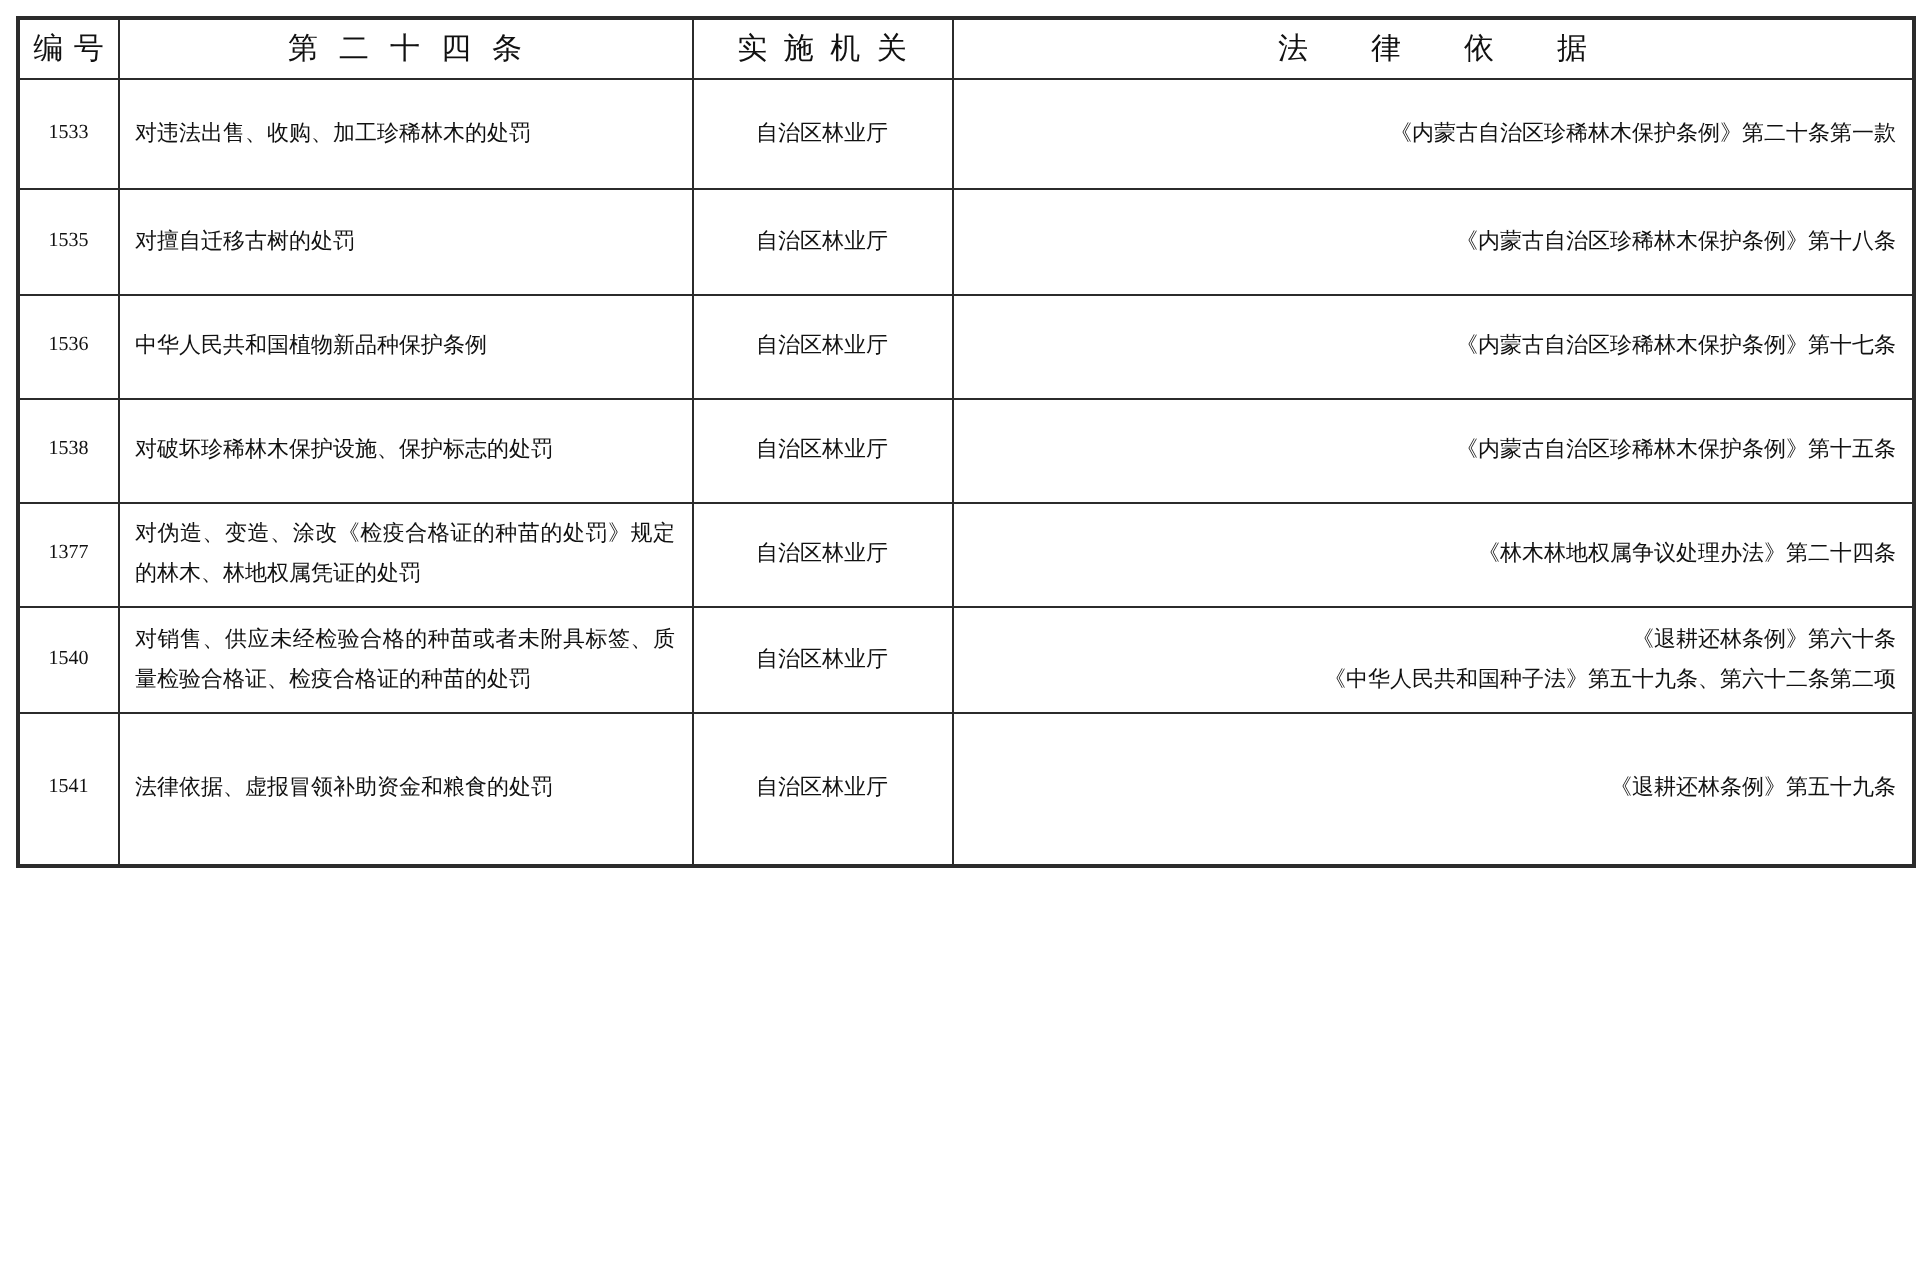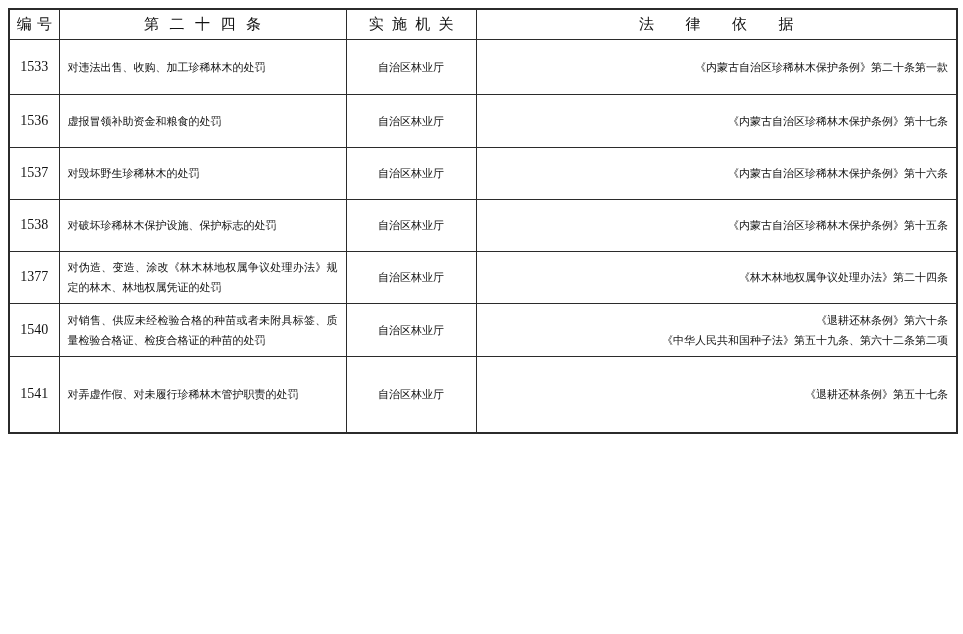--- a/index.html
+++ b/index.html
@@ -51,21 +51,21 @@
   .th-legal  { letter-spacing: 2.10em; text-indent: 2.10em; }
 
   td {
     font-size: 11px;
     line-height: 20px;
     vertical-align: middle;
     padding: 5px 8px;
   }
   td.cell-id {
     text-align: center;
-    font-size: 14px;
+    font-size: 10px;
     padding: 5px 2px;
   }
   td.cell-name {
     text-align: justify;
     word-break: break-all;
   }
   td.cell-agency { text-align: center; }
   td.cell-legal {
     text-align: right;
     white-space: pre-line;
@@ -103,52 +103,52 @@
       </tr>
     </thead>
     <tbody id="table-body">
         <tr>
       <td class="cell-id">1533</td>
       <td class="cell-name">对违法出售、收购、加工珍稀林木的处罚</td>
       <td class="cell-agency">自治区林业厅</td>
       <td class="cell-legal">《内蒙古自治区珍稀林木保护条例》第二十条第一款</td>
     </tr>
         <tr>
+      <td class="cell-id">1535</td>
+      <td class="cell-name">对擅自迁移古树的处罚</td>
+      <td class="cell-agency">自治区林业厅</td>
+      <td class="cell-legal">《内蒙古自治区珍稀林木保护条例》第十八条</td>
+    </tr>
+        <tr>
       <td class="cell-id">1536</td>
-      <td class="cell-name">虚报冒领补助资金和粮食的处罚</td>
+      <td class="cell-name">中华人民共和国植物新品种保护条例</td>
       <td class="cell-agency">自治区林业厅</td>
       <td class="cell-legal">《内蒙古自治区珍稀林木保护条例》第十七条</td>
-    </tr>
-        <tr>
-      <td class="cell-id">1537</td>
-      <td class="cell-name">对毁坏野生珍稀林木的处罚</td>
-      <td class="cell-agency">自治区林业厅</td>
-      <td class="cell-legal">《内蒙古自治区珍稀林木保护条例》第十六条</td>
     </tr>
         <tr>
       <td class="cell-id">1538</td>
       <td class="cell-name">对破坏珍稀林木保护设施、保护标志的处罚</td>
       <td class="cell-agency">自治区林业厅</td>
       <td class="cell-legal">《内蒙古自治区珍稀林木保护条例》第十五条</td>
     </tr>
         <tr>
       <td class="cell-id">1377</td>
-      <td class="cell-name">对伪造、变造、涂改《林木林地权属争议处理办法》规定的林木、林地权属凭证的处罚</td>
+      <td class="cell-name">对伪造、变造、涂改《检疫合格证的种苗的处罚》规定的林木、林地权属凭证的处罚</td>
       <td class="cell-agency">自治区林业厅</td>
       <td class="cell-legal">《林木林地权属争议处理办法》第二十四条</td>
     </tr>
         <tr>
       <td class="cell-id">1540</td>
       <td class="cell-name">对销售、供应未经检验合格的种苗或者未附具标签、质量检验合格证、检疫合格证的种苗的处罚</td>
       <td class="cell-agency">自治区林业厅</td>
       <td class="cell-legal">《退耕还林条例》第六十条
 《中华人民共和国种子法》第五十九条、第六十二条第二项</td>
     </tr>
         <tr>
       <td class="cell-id">1541</td>
-      <td class="cell-name">对弄虚作假、对未履行珍稀林木管护职责的处罚</td>
+      <td class="cell-name">法律依据、虚报冒领补助资金和粮食的处罚</td>
       <td class="cell-agency">自治区林业厅</td>
-      <td class="cell-legal">《退耕还林条例》第五十七条</td>
+      <td class="cell-legal">《退耕还林条例》第五十九条</td>
     </tr>
       </tbody>
   </table>
 
 </div>
 
 </body></html>

